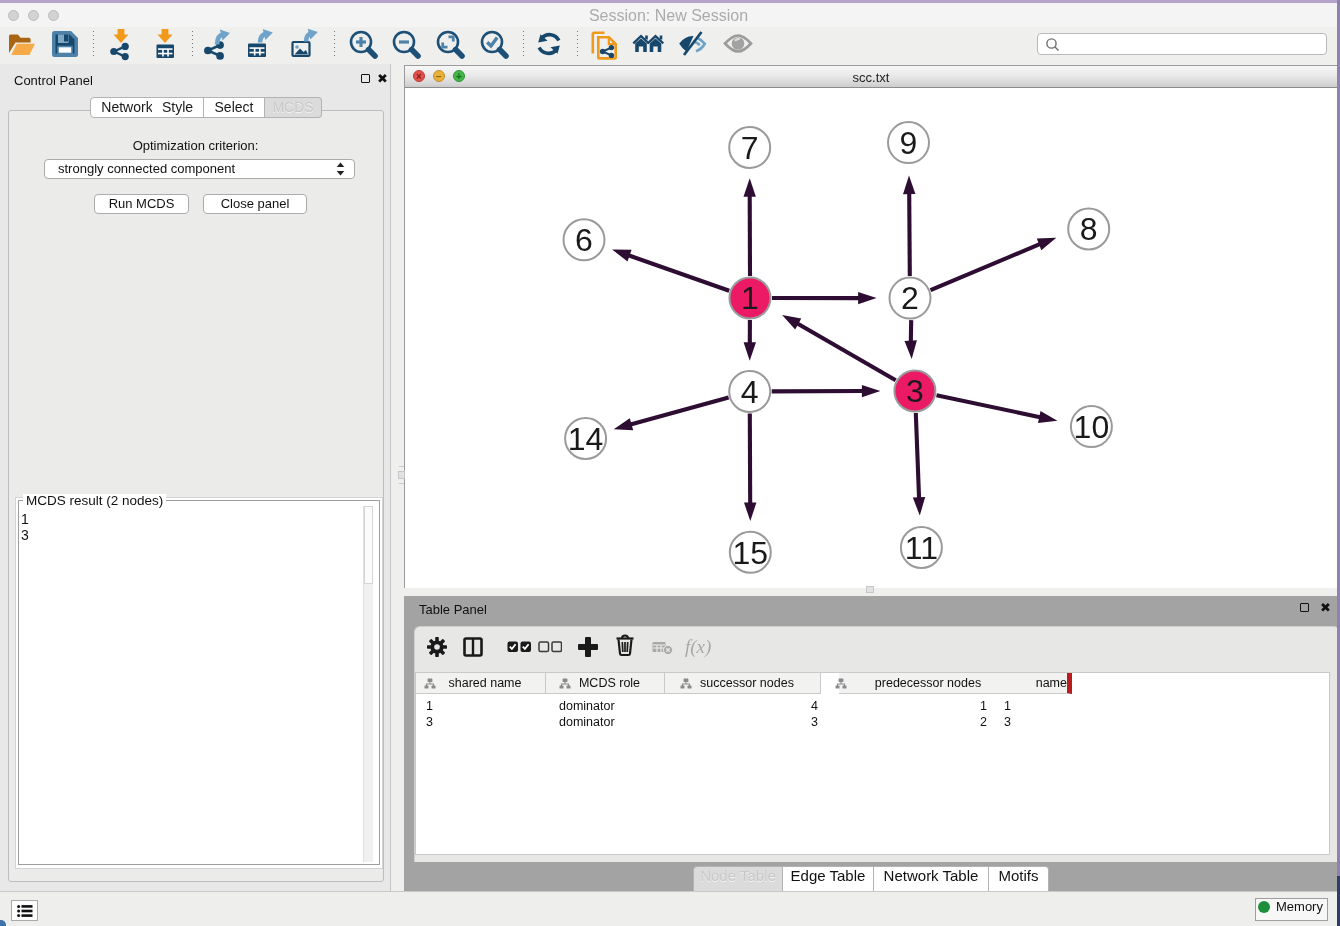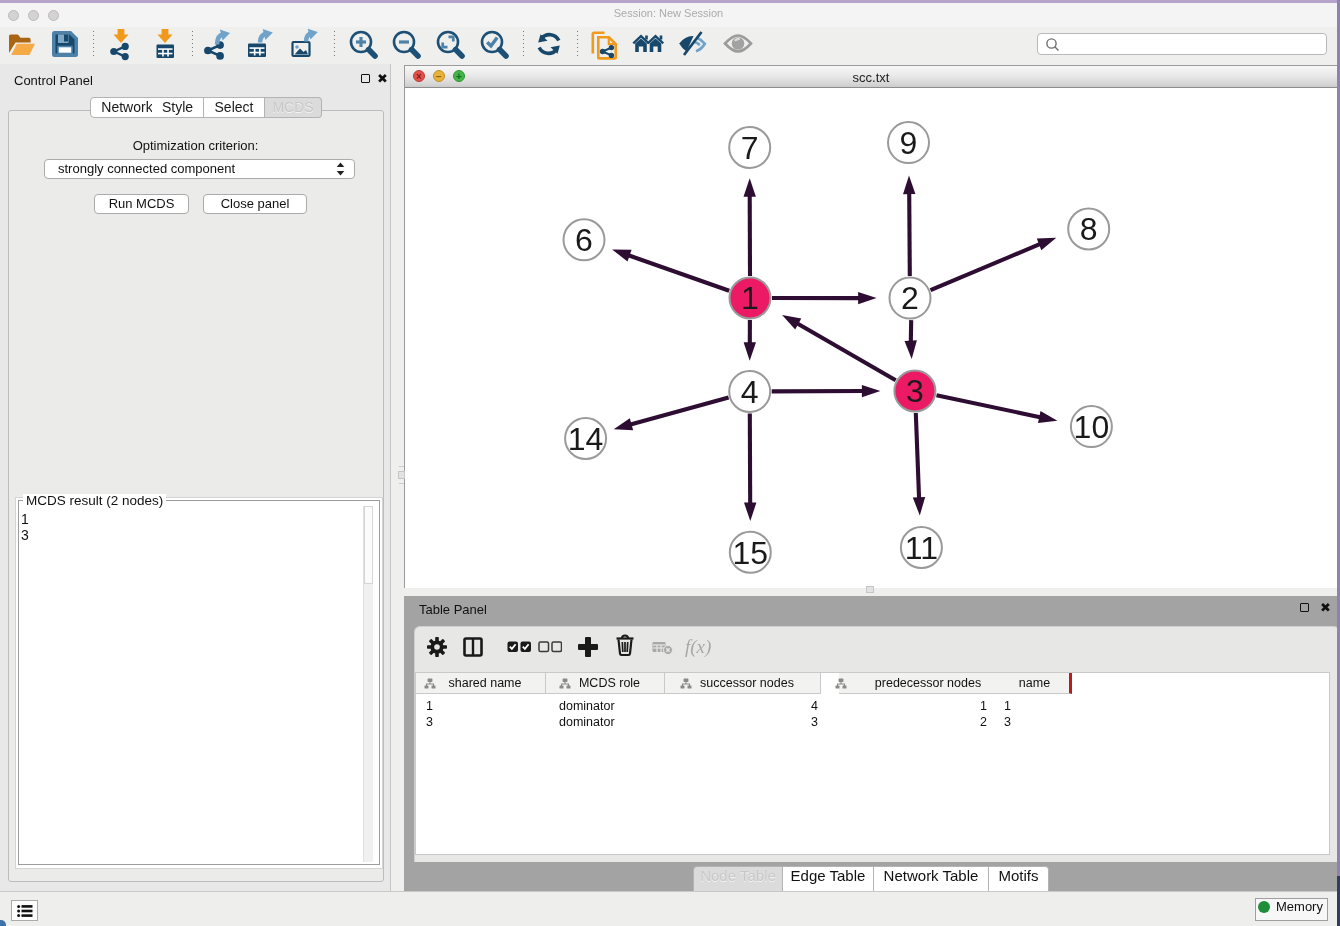--- a/index.html
+++ b/index.html
@@ -6,21 +6,21 @@
 html,body { width:1340px; height:926px; overflow:hidden; }
 body { font-family:"Liberation Sans", sans-serif; background:#efefee; position:relative; }
 .abs { position:absolute; }
 
 
 #purpletop { left:0; top:0; width:1340px; height:3px; background:#b5a3cb; }
 #rightedge { right:0; top:0; width:3px; height:926px; background:#8f81b0; }
 #rightedge2 { right:0; top:876px; width:3px; height:50px; background:#2e3d63; }
 #titlebar { left:0; top:3px; width:1337px; height:24px; background:#f5f4f4; }
 .tlight { width:11px; height:11px; border-radius:50%; background:#d4d2d2; border:1px solid #bcbaba; position:absolute; top:7px; }
-#apptitle { width:100%; text-align:center; top:4px; color:#ababab; font-size:11px; }
+#apptitle { width:100%; text-align:center; top:4px; color:#ababab; font-size:16px; }
 
 
 #toolbar { left:0; top:27px; width:1337px; height:37px; background:#efefee; }
 .tbsep { position:absolute; top:4px; width:1px; height:28px; background-image:repeating-linear-gradient(to bottom,#777 0 1px,transparent 1px 4px); }
 .tbi { position:absolute; top:2px; }
 #searchbox { left:1037px; top:6px; width:290px; height:22px; background:#fff; border:1px solid #b9b9b9; border-radius:4px; }
 
 
 #cpanel { left:0; top:64px; width:391px; height:827px; background:#e9e8e8; border-right:1px solid #c4c4c4; }
 #cptitle { left:14px; top:9px; font-size:13px; color:#111; }
@@ -368,21 +368,21 @@
       <rect x="3.6" y="0.5" width="4.8" height="3.4" rx="0.5" fill="#8a8a8a"></rect>
       <path d="M6,4 L6,6 M2.5,8 L2.5,6 L9.5,6 L9.5,8" stroke="#8a8a8a" stroke-width="1.1" fill="none"></path>
       <rect x="0.5" y="7.6" width="4" height="3" rx="0.5" fill="#8a8a8a"></rect>
       <rect x="7.5" y="7.6" width="4" height="3" rx="0.5" fill="#8a8a8a"></rect>
     </svg>
   <div class="abs" id="tptable">
     <div class="th" style="left:0; width:130px;">shared name</div>
     <div class="th" style="left:130px; width:119px;">MCDS role</div>
     <div class="th" style="left:249px; width:156px;">successor nodes</div>
     <div class="th" style="left:423px; width:170px;">predecessor nodes</div>
-    <div class="th" style="left:575px; width:81px; border-right:3px solid #b91c1c;">name</div>
+    <div class="th" style="left:575px; width:81px; border-right:5px solid #b91c1c;text-align:right;">name</div>
     <div class="td" style="left:10px; top:25px;">1</div>
     <div class="td" style="left:143px; top:25px;">dominator</div>
     <div class="td" style="left:0; top:25px; width:402px; text-align:right;">4</div>
     <div class="td" style="left:0; top:25px; width:571px; text-align:right;">1</div>
     <div class="td" style="left:588px; top:25px;">1</div>
     <div class="td" style="left:10px; top:41px;">3</div>
     <div class="td" style="left:143px; top:41px;">dominator</div>
     <div class="td" style="left:0; top:41px; width:402px; text-align:right;">3</div>
     <div class="td" style="left:0; top:41px; width:571px; text-align:right;">2</div>
     <div class="td" style="left:588px; top:41px;">3</div>

